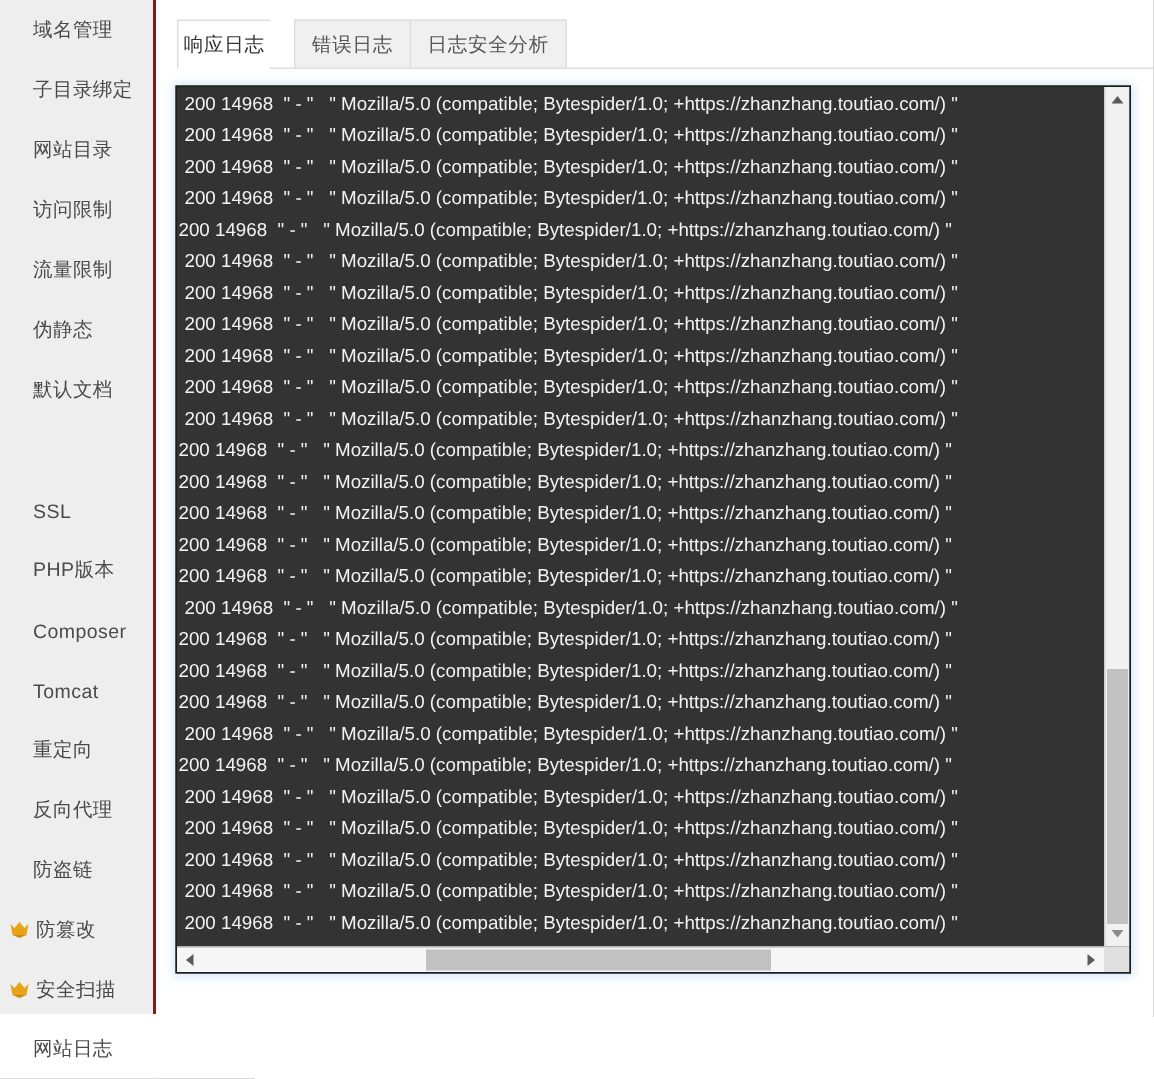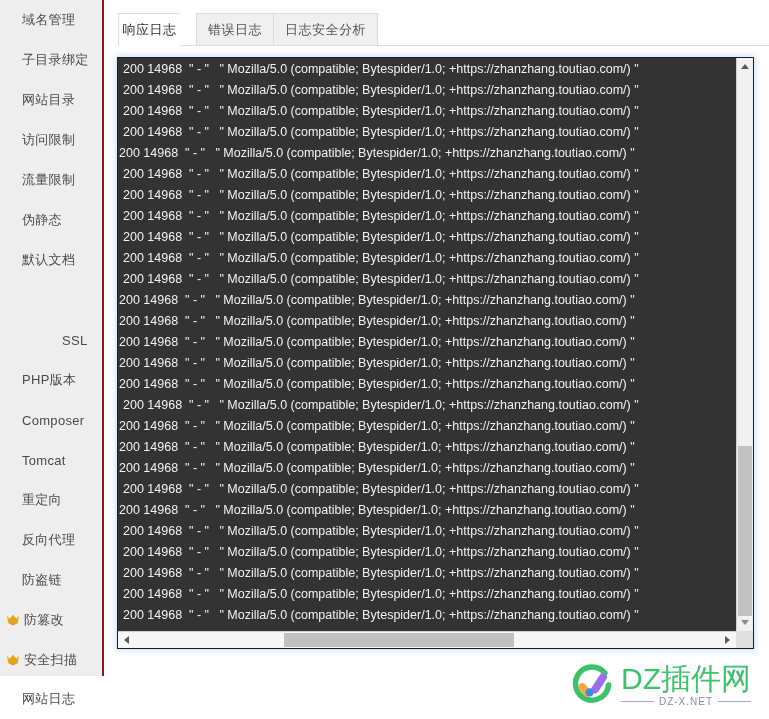--- a/index.html
+++ b/index.html
@@ -268,21 +268,21 @@
       </div>
       <div class="side-item plain" style="top: 160px;">
         <span class="side-label">流量限制</span>
       </div>
       <div class="side-item plain" style="top: 200px;">
         <span class="side-label">伪静态</span>
       </div>
       <div class="side-item plain" style="top: 240px;">
         <span class="side-label">默认文档</span>
       </div>
-      <div class="side-item plain" style="top: 320px; margin-left: 40px;">
+      <div class="side-item plain" style="top: 320px;">
         <span class="side-label">SSL</span>
       </div>
       <div class="side-item plain" style="top: 360px;">
         <span class="side-label">PHP版本</span>
       </div>
       <div class="side-item plain" style="top: 400px;">
         <span class="side-label">Composer</span>
       </div>
       <div class="side-item plain" style="top: 440px;">
         <span class="side-label">Tomcat</span>
@@ -364,30 +364,14 @@
 
     <div id="hscroll">
       <div class="sb-arrow arrow-left"></div>
       <div id="hthumb"></div>
       <div class="sb-arrow arrow-right"></div>
     </div>
 
     <div id="corner"></div>
   </div>
 
-  <div id="watermark">
-    <svg id="wm-mark" viewBox="0 0 100 100">
-      <path d="M78 24 A36 36 0 1 0 86 50" fill="none" stroke="#3cc26a" stroke-width="12" stroke-linecap="round"></path>
-      <rect x="26" y="44" width="17" height="34" rx="8" fill="#f5a93c" transform="rotate(-40 34 61)"></rect>
-      <rect x="57" y="22" width="17" height="48" rx="8" fill="#9b6fe8" transform="rotate(33 65 46)"></rect>
-      <circle cx="45" cy="66" r="9" fill="#3b8ae8"></circle>
-    </svg>
-    <div id="wm-text">
-      <div id="wm-title">DZ插件网</div>
-      <div id="wm-sub-row">
-        <span class="wm-rule"></span>
-        <span id="wm-sub">DZ-X.NET</span>
-        <span class="wm-rule"></span>
-      </div>
-    </div>
-  </div>
 
 </div>
 
 </body></html>

